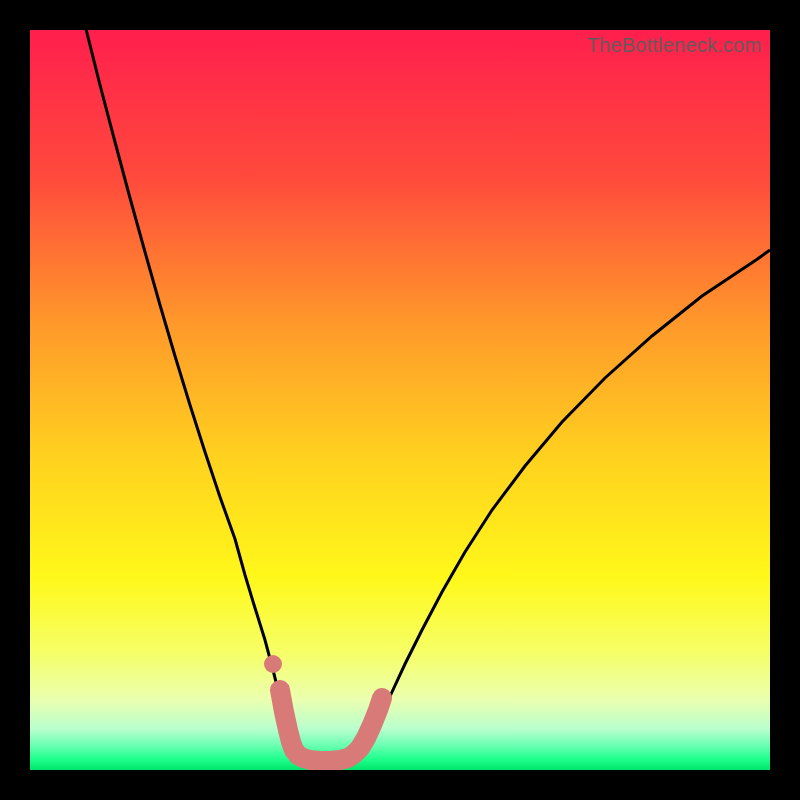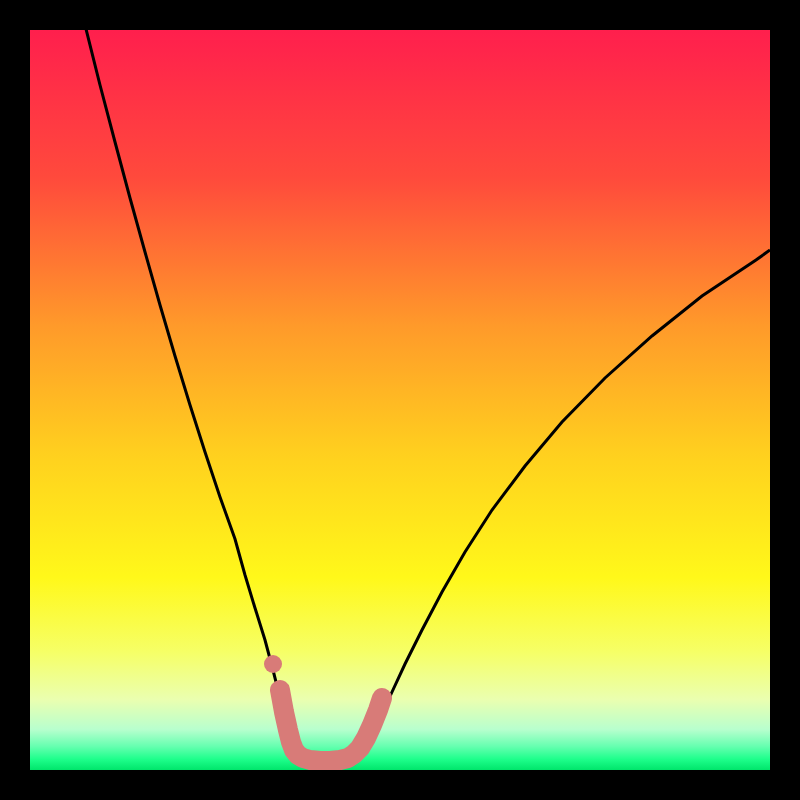--- a/index.html
+++ b/index.html
@@ -49,20 +49,21 @@
     left: 0;
     top: 0;
     width: 740px;
     height: 740px;
   }
 </style>
 </head>
 <body>
 
 <div class="frame">
+  <div class="watermark">TheBottleneck.com</div>
 
   <div class="plot-area">
     <svg class="gradient" viewBox="0 0 740 740" preserveAspectRatio="none">
       <defs>
         <linearGradient id="bg-grad" x1="0" y1="0" x2="0" y2="1">
             <stop offset="0%" stop-color="#ff1f4d"></stop>
             <stop offset="20%" stop-color="#ff4a3c"></stop>
             <stop offset="40%" stop-color="#ff9a2a"></stop>
             <stop offset="57.99999999999999%" stop-color="#ffd21e"></stop>
             <stop offset="74%" stop-color="#fff81a"></stop>

